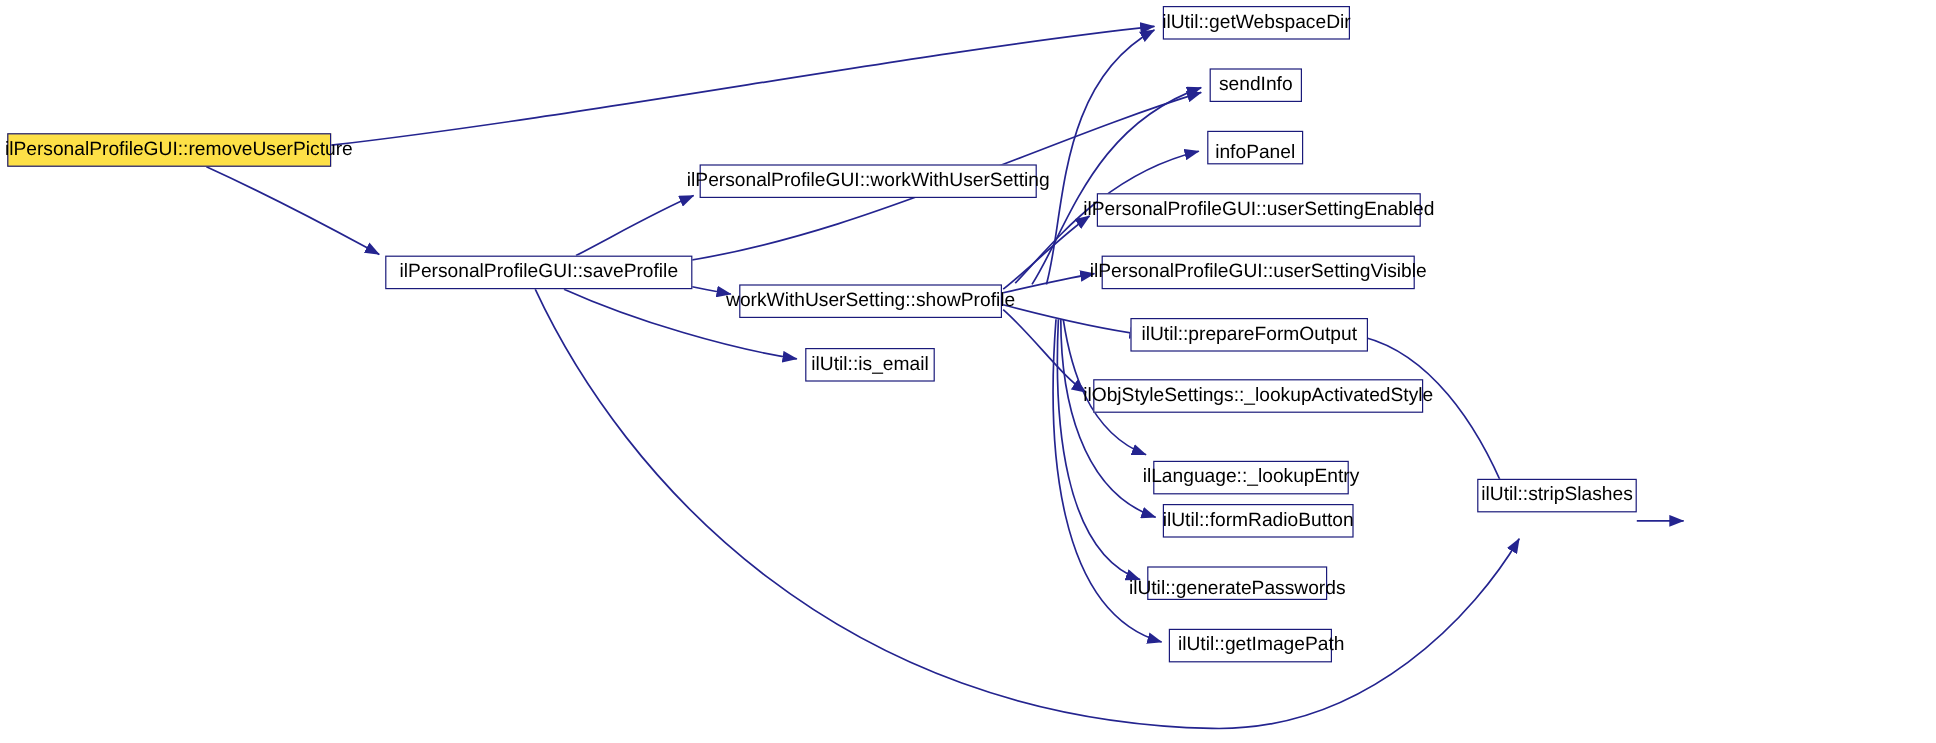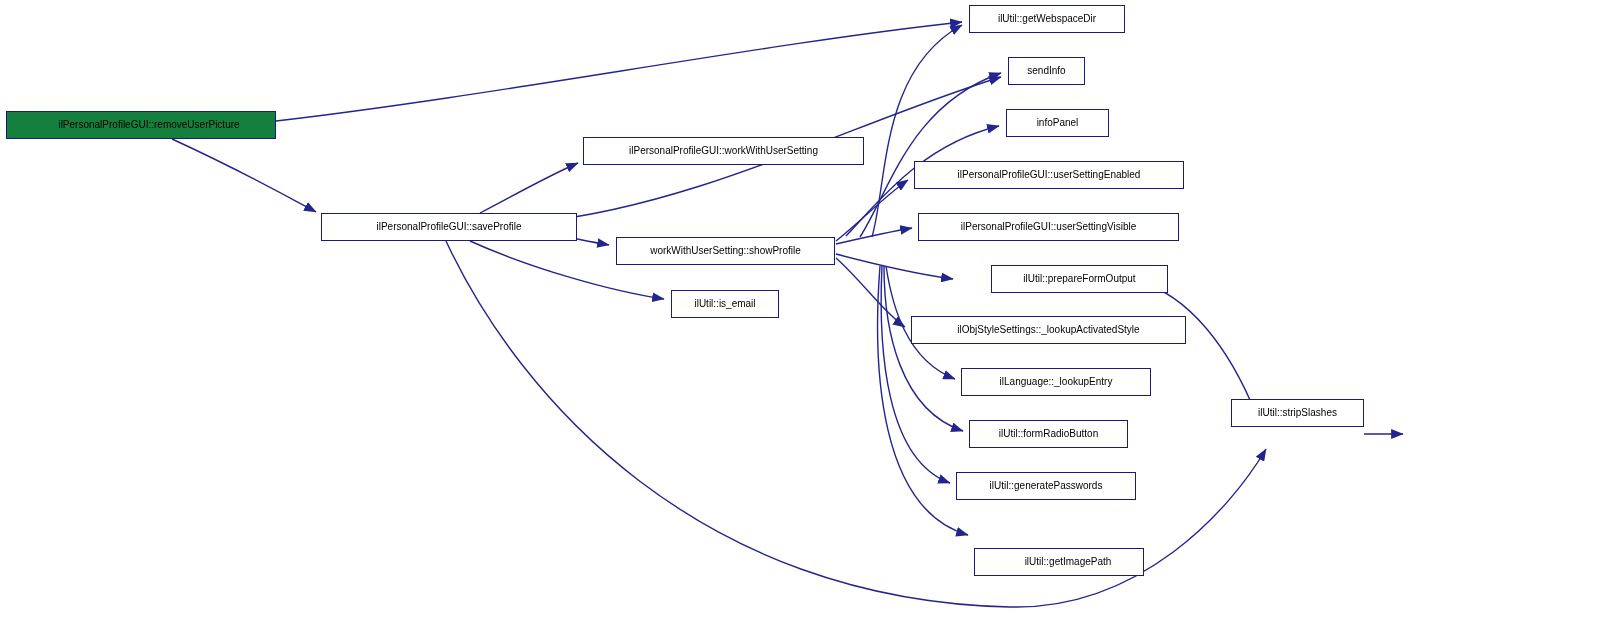--- a/index.html
+++ b/index.html
@@ -22,31 +22,31 @@
     width: 1613px;
     height: 619px;
     pointer-events: none;
   }
   .node {
     position: absolute;
     box-sizing: border-box;
     border: 1px solid #1a1a7a;
     background: #ffffff;
     color: #000000;
-    font-size: 10px;
+    font-size: 16px;
     line-height: 1;
     display: flex;
     align-items: center;
     justify-content: center;
     white-space: nowrap;
     padding: 0 8px;
     height: 28px;
   }
   .node.highlight {
-    background: #15803d;
+    background: #fde047;
     padding-left: 24px;
   }
 </style>
 </head>
 <body>
 
 <div id="canvas">
 
   <svg class="edges" viewBox="0 0 1613 619">
     <defs>
@@ -103,21 +103,21 @@
   </div>
 
   <div class="node" style="left:969px; top:5px; width:156px;">
     <span>ilUtil::getWebspaceDir</span>
   </div>
 
   <div class="node" style="left:1008px; top:57px; width:77px;">
     <span>sendInfo</span>
   </div>
 
-  <div class="node" style="left:1006px; top:109px; width:103px;">
+  <div class="node" style="left:1006px; top:109px; width:80px;align-items:flex-end;">
     <span>infoPanel</span>
   </div>
 
   <div class="node" style="left:583px; top:137px; width:281px;text-align:right;">
     <span>ilPersonalProfileGUI::workWithUserSetting</span>
   </div>
 
   <div class="node" style="left:914px; top:161px; width:270px;">
     <span>ilPersonalProfileGUI::userSettingEnabled</span>
   </div>
@@ -127,46 +127,46 @@
   </div>
 
   <div class="node" style="left:918px; top:213px; width:261px;">
     <span>ilPersonalProfileGUI::userSettingVisible</span>
   </div>
 
   <div class="node" style="left:616px; top:237px; width:219px;">
     <span>workWithUserSetting::showProfile</span>
   </div>
 
-  <div class="node" style="left:991px; top:265px; width:177px;">
+  <div class="node" style="left:942px; top:265px; width:198px;">
     <span>ilUtil::prepareFormOutput</span>
   </div>
 
   <div class="node" style="left:671px; top:290px; width:108px;">
     <span>ilUtil::is_email</span>
   </div>
 
   <div class="node" style="left:911px; top:316px; width:275px;">
     <span>ilObjStyleSettings::_lookupActivatedStyle</span>
   </div>
 
-  <div class="node" style="left:961px; top:368px; width:190px;">
+  <div class="node" style="left:961px; top:384px; width:163px;">
     <span>ilLanguage::_lookupEntry</span>
   </div>
 
   <div class="node" style="left:969px; top:420px; width:159px;">
     <span>ilUtil::formRadioButton</span>
   </div>
 
   <div class="node" style="left:1231px; top:399px; width:133px;">
     <span>ilUtil::stripSlashes</span>
   </div>
 
 
-  <div class="node" style="left:956px; top:472px; width:180px;">
+  <div class="node" style="left:956px; top:472px; width:150px;align-items:flex-end;">
     <span>ilUtil::generatePasswords</span>
   </div>
 
-  <div class="node" style="left:974px; top:548px; width:170px;padding-left:26px;">
+  <div class="node" style="left:974px; top:524px; width:136px;padding-left:26px;">
     <span>ilUtil::getImagePath</span>
   </div>
 
 </div>
 
 </body></html>

